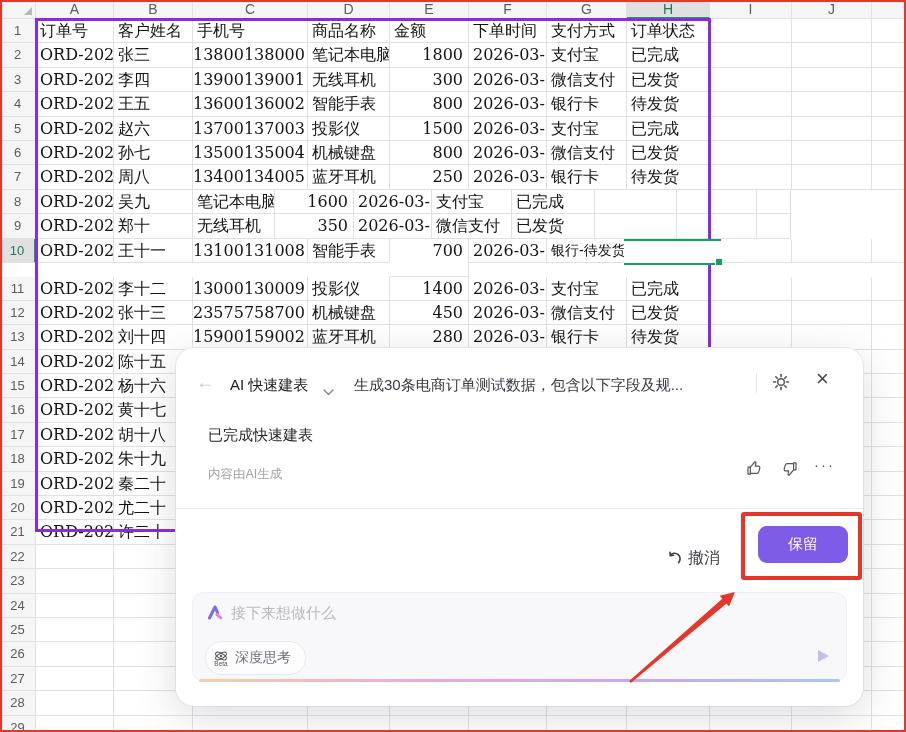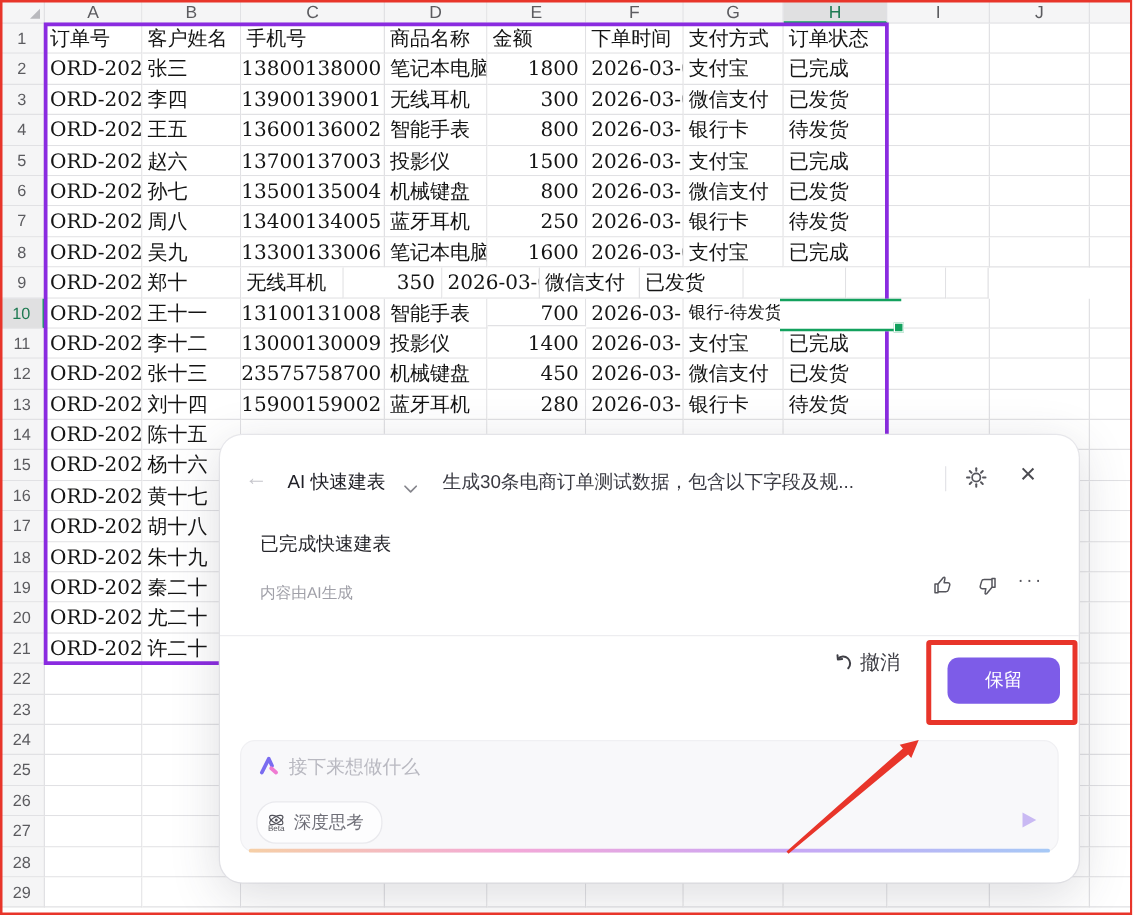--- a/index.html
+++ b/index.html
@@ -42,21 +42,21 @@
           overflow:hidden;white-space:nowrap;text-overflow:clip;}
   .vdiv{left:580px;top:25px;width:1px;height:20px;background:#e4e4e8;}
   .gear-ic{left:596px;top:25px;}
   .close-ic{left:640px;top:20px;font-size:22px;color:#4a4a50;line-height:22px;}
   .dlg-result{left:32px;top:78px;font-size:15px;color:#26262b;}
   .dlg-note{left:32px;top:118px;font-size:12.5px;color:#a0a0a8;}
   .thumb-up{left:570px;top:112px;}
   .thumb-down{left:605px;top:112px;}
   .more-ic{left:638px;top:108px;font-size:15px;color:#55555c;letter-spacing:2px;}
   .hdiv{left:0;top:160px;width:687px;height:1px;background:#ededf0;}
-  .undo-wrap{left:490px;top:172px;display:flex;align-items:center;gap:6px;cursor:pointer;}
+  .undo-wrap{left:490px;top:200px;display:flex;align-items:center;gap:6px;cursor:pointer;}
   .undo-lbl{font-size:16px;color:#3f3f46;}
   .keep-btn{left:582px;top:178px;width:90px;height:37px;background:#7d5ce8;border:none;
           border-radius:9px;color:#fff;font-size:15px;display:flex;align-items:center;
           justify-content:center;cursor:pointer;font-family:inherit;}
   
   .input-box{left:16px;top:244px;width:655px;height:90px;background:#f8f8fa;border:1px solid #f0f0f3;
           border-radius:12px;box-sizing:border-box;}
   .input-grad{position:absolute;left:6px;right:6px;bottom:-1px;height:3px;border-radius:3px;
           background:linear-gradient(90deg,#f6cfa6,#f3a8d8,#c9a6f5,#a6c9f6);}
   .ai-logo{position:absolute;left:14px;top:12px;}
@@ -190,21 +190,20 @@
         <div class="g-cell data-cell" style="width: 80px; height: 24.4px;">银行卡</div>
         <div class="g-cell data-cell" style="width: 83px; height: 24.4px;">待发货</div>
         <div class="g-cell data-cell" style="width: 82px; height: 24.4px;"></div>
         <div class="g-cell data-cell" style="width: 80px; height: 24.4px;"></div>
         <div class="g-cell data-cell" style="width: 34px; height: 24.4px;"></div>
       </div>
       <div class="g-row">
         <div class="g-cell rowhead" style="width: 36px; height: 24.4px;">8</div>
         <div class="g-cell data-cell" style="width: 78px; height: 24.4px;">ORD-2026-</div>
         <div class="g-cell data-cell" style="width: 79px; height: 24.4px;">吴九</div>
-        <div class="g-cell data-cell num" style="width: 115px; height: 24.4px;">13300133006</div>
         <div class="g-cell data-cell" style="width: 82px; height: 24.4px;">笔记本电脑</div>
         <div class="g-cell data-cell num" style="width: 79px; height: 24.4px;">1600</div>
         <div class="g-cell data-cell" style="width: 78px; height: 24.4px;">2026-03-0</div>
         <div class="g-cell data-cell" style="width: 80px; height: 24.4px;">支付宝</div>
         <div class="g-cell data-cell" style="width: 83px; height: 24.4px;">已完成</div>
         <div class="g-cell data-cell" style="width: 82px; height: 24.4px;"></div>
         <div class="g-cell data-cell" style="width: 80px; height: 24.4px;"></div>
         <div class="g-cell data-cell" style="width: 34px; height: 24.4px;"></div>
       </div>
       <div class="g-row">
@@ -219,21 +218,21 @@
         <div class="g-cell data-cell" style="width: 82px; height: 24.4px;"></div>
         <div class="g-cell data-cell" style="width: 80px; height: 24.4px;"></div>
         <div class="g-cell data-cell" style="width: 34px; height: 24.4px;"></div>
       </div>
       <div class="g-row">
         <div class="g-cell rowhead sel" style="width: 36px; height: 24.4px;">10</div>
         <div class="g-cell data-cell" style="width: 78px; height: 24.4px;">ORD-2026-</div>
         <div class="g-cell data-cell" style="width: 79px; height: 24.4px;">王十一</div>
         <div class="g-cell data-cell num" style="width: 115px; height: 24.4px;">13100131008</div>
         <div class="g-cell data-cell" style="width: 82px; height: 24.4px;">智能手表</div>
-        <div class="g-cell data-cell num" style="width: 79px; height: 22px;">700</div>
+        <div class="g-cell data-cell num" style="width: 79px; height: 38px;">700</div>
         <div class="g-cell data-cell" style="width: 78px; height: 24.4px;">2026-03-1</div>
         <div class="g-cell data-cell compact" style="width: 80px; height: 24.4px;">银行-待发货</div>
         <div class="g-cell data-cell" style="width: 83px; height: 24.4px;"></div>
         <div class="g-cell data-cell" style="width: 82px; height: 24.4px;"></div>
         <div class="g-cell data-cell" style="width: 80px; height: 24.4px;"></div>
         <div class="g-cell data-cell" style="width: 34px; height: 24.4px;"></div>
       </div>
       <div class="g-row">
         <div class="g-cell rowhead" style="width: 36px; height: 24.4px;">11</div>
         <div class="g-cell data-cell" style="width: 78px; height: 24.4px;">ORD-2026-</div>

